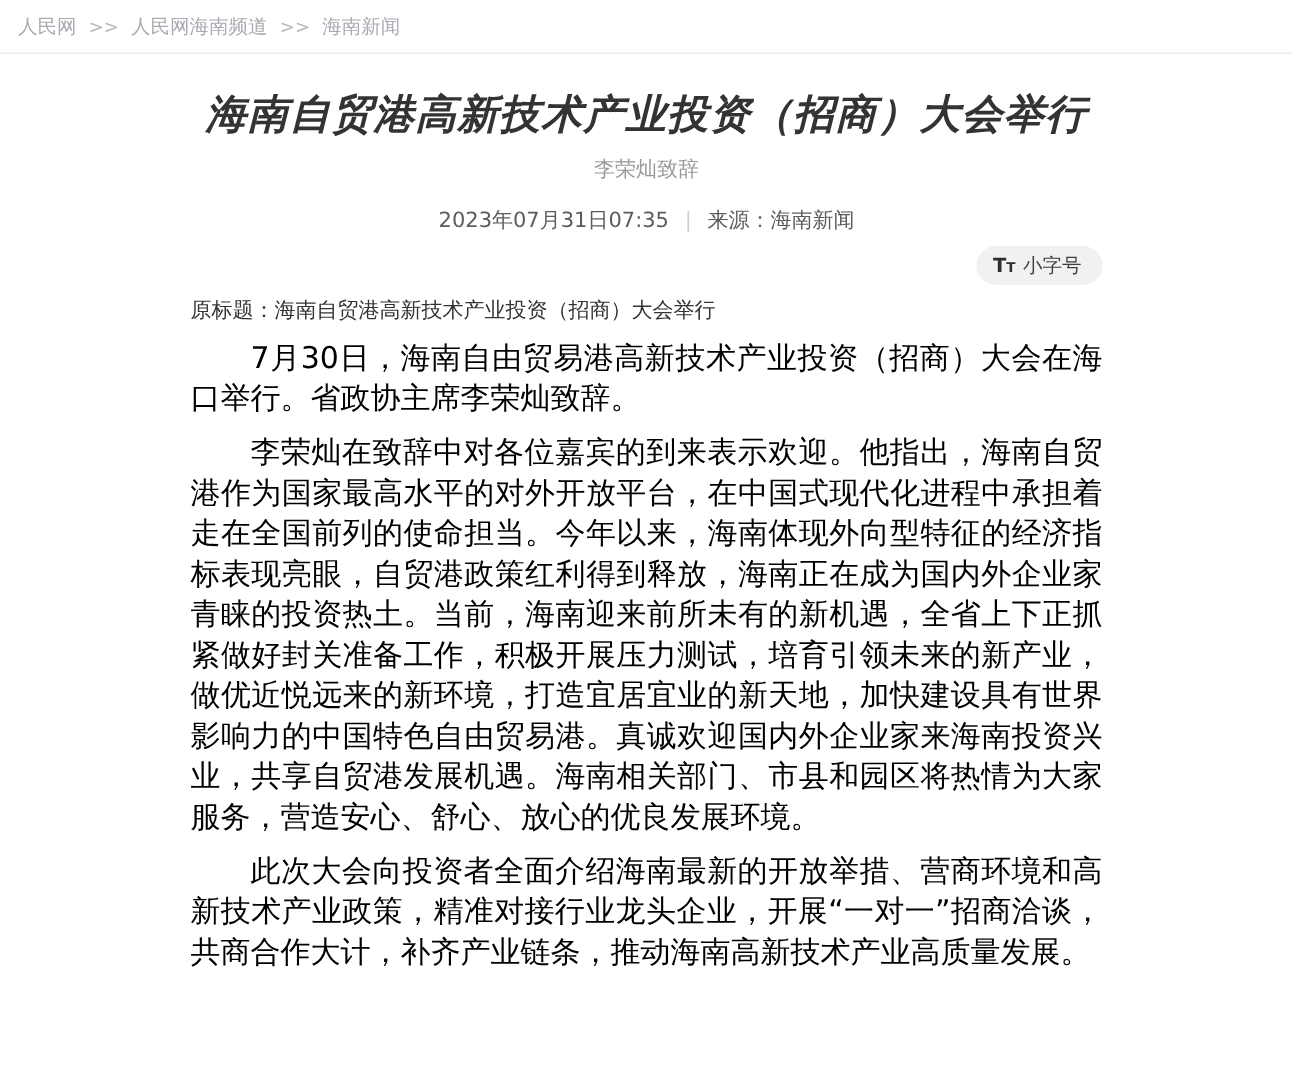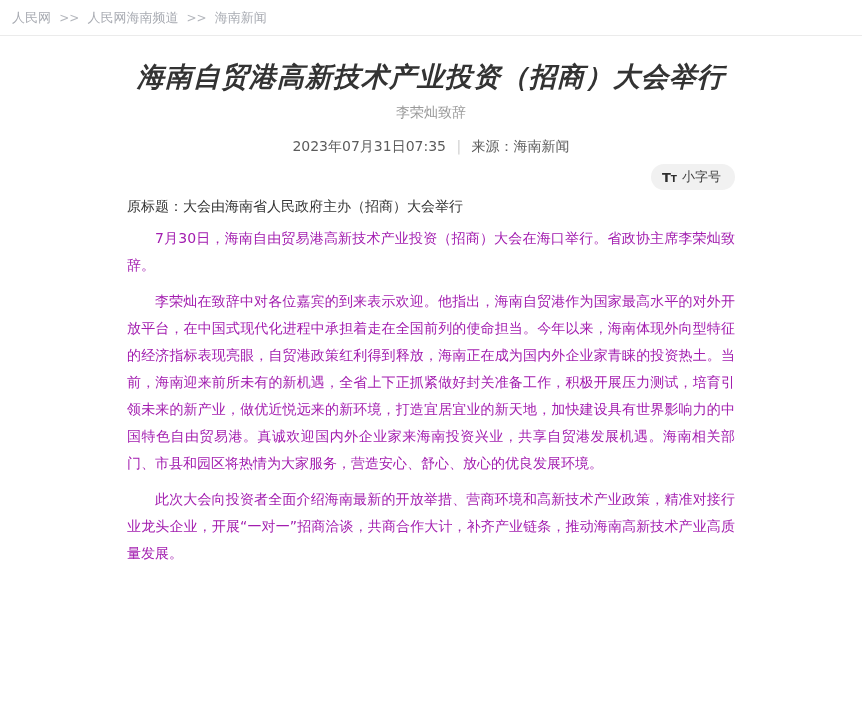--- a/index.html
+++ b/index.html
@@ -90,23 +90,23 @@
   }
   .tt-icon { display: inline-flex; align-items: baseline; color: #2e2e2e; font-weight: bold; }
   .tt-icon .t-big   { font-size: 13px; line-height: 13px; }
   .tt-icon .t-small { font-size: 9px;  line-height: 9px; }
   .original-title {
     font-size: 14px;
     color: #333333;
     margin: 8px 0 2px 0;
   }
   .article-body p {
-    font-size: 14px;
+    font-size: 20px;
     line-height: 27px;
-    color: #a21caf;
+    color: #000000;
     text-indent: 2em;
     text-align: justify;
     margin: 9px 0;
   }
 </style>
 </head>
 <body>
 
 <div class="page">
 
@@ -133,21 +133,21 @@
     <div class="toolbar">
       <button class="font-size-pill">
         <span class="tt-icon">
             <span class="t-big">T</span>
             <span class="t-small">T</span>
           </span>
         <span>小字号</span>
       </button>
     </div>
 
-    <div class="original-title">原标题：大会由海南省人民政府主办（招商）大会举行</div>
+    <div class="original-title">原标题：海南自贸港高新技术产业投资（招商）大会举行</div>
 
     <div class="article-body">
       <p>7月30日，海南自由贸易港高新技术产业投资（招商）大会在海口举行。省政协主席李荣灿致辞。</p>
       <p>李荣灿在致辞中对各位嘉宾的到来表示欢迎。他指出，海南自贸港作为国家最高水平的对外开放平台，在中国式现代化进程中承担着走在全国前列的使命担当。今年以来，海南体现外向型特征的经济指标表现亮眼，自贸港政策红利得到释放，海南正在成为国内外企业家青睐的投资热土。当前，海南迎来前所未有的新机遇，全省上下正抓紧做好封关准备工作，积极开展压力测试，培育引领未来的新产业，做优近悦远来的新环境，打造宜居宜业的新天地，加快建设具有世界影响力的中国特色自由贸易港。真诚欢迎国内外企业家来海南投资兴业，共享自贸港发展机遇。海南相关部门、市县和园区将热情为大家服务，营造安心、舒心、放心的优良发展环境。</p>
       <p>此次大会向投资者全面介绍海南最新的开放举措、营商环境和高新技术产业政策，精准对接行业龙头企业，开展“一对一”招商洽谈，共商合作大计，补齐产业链条，推动海南高新技术产业高质量发展。</p>
     </div>
 
   </div>
 
 </div>

